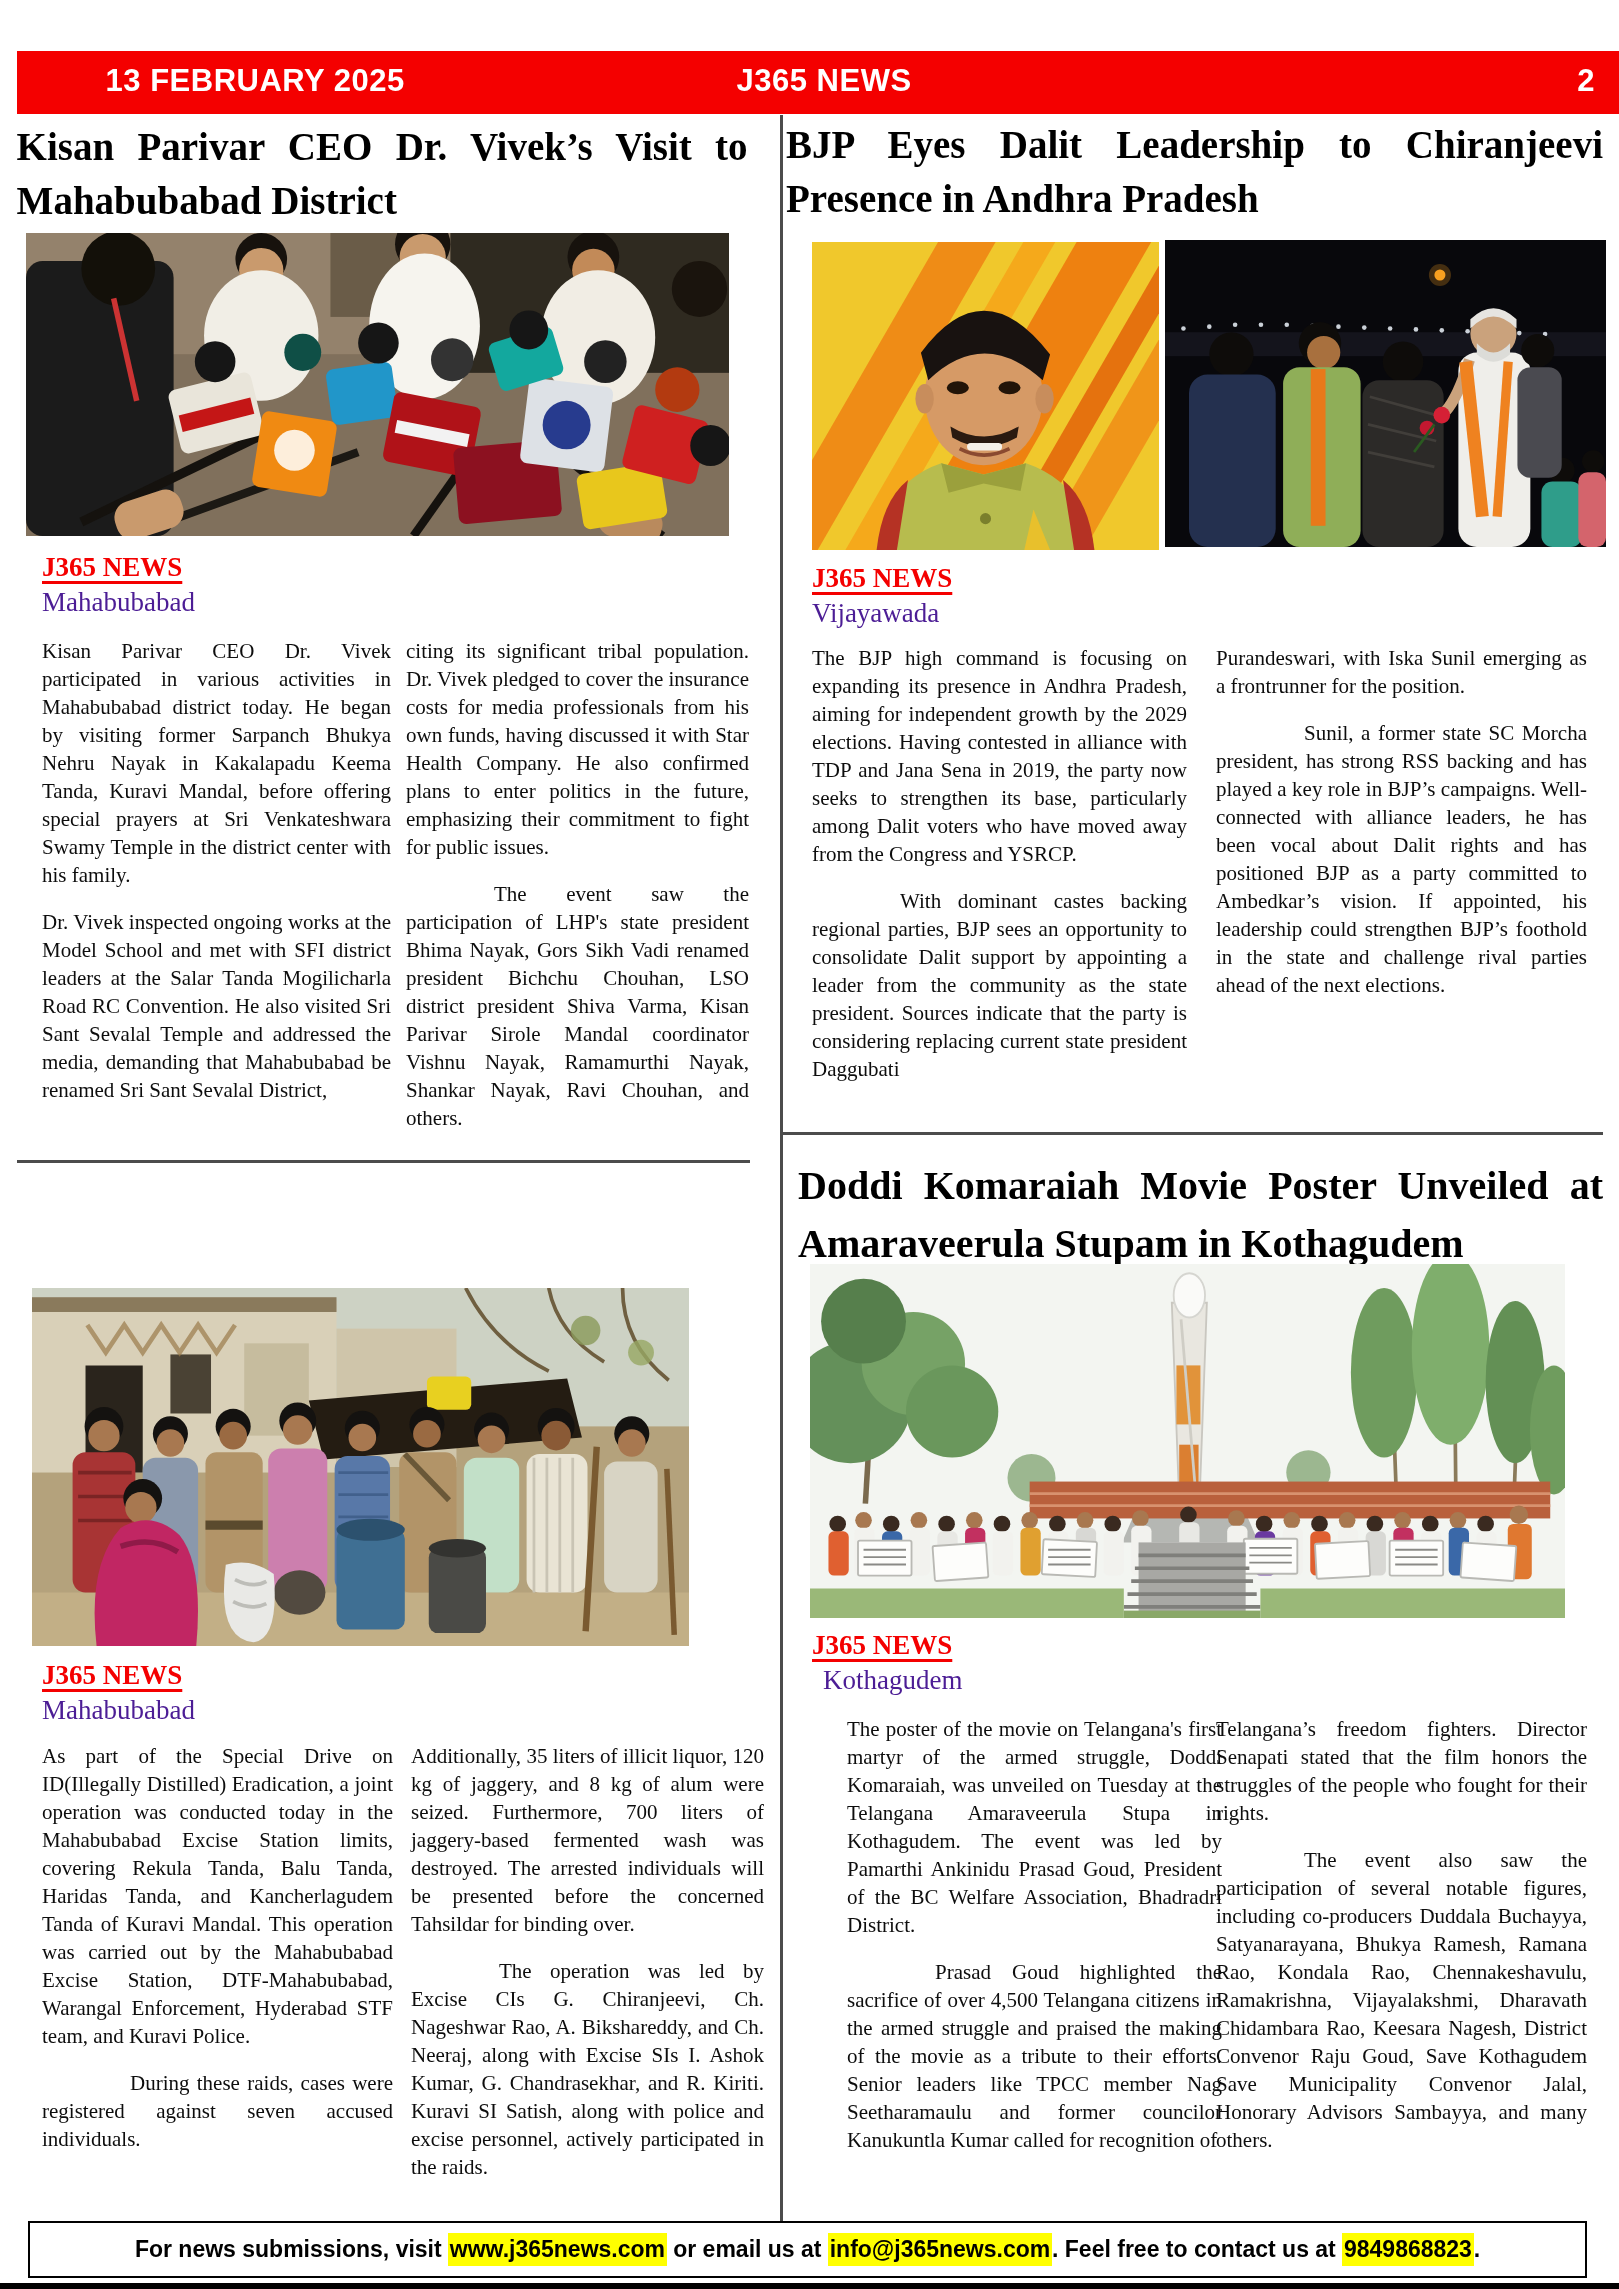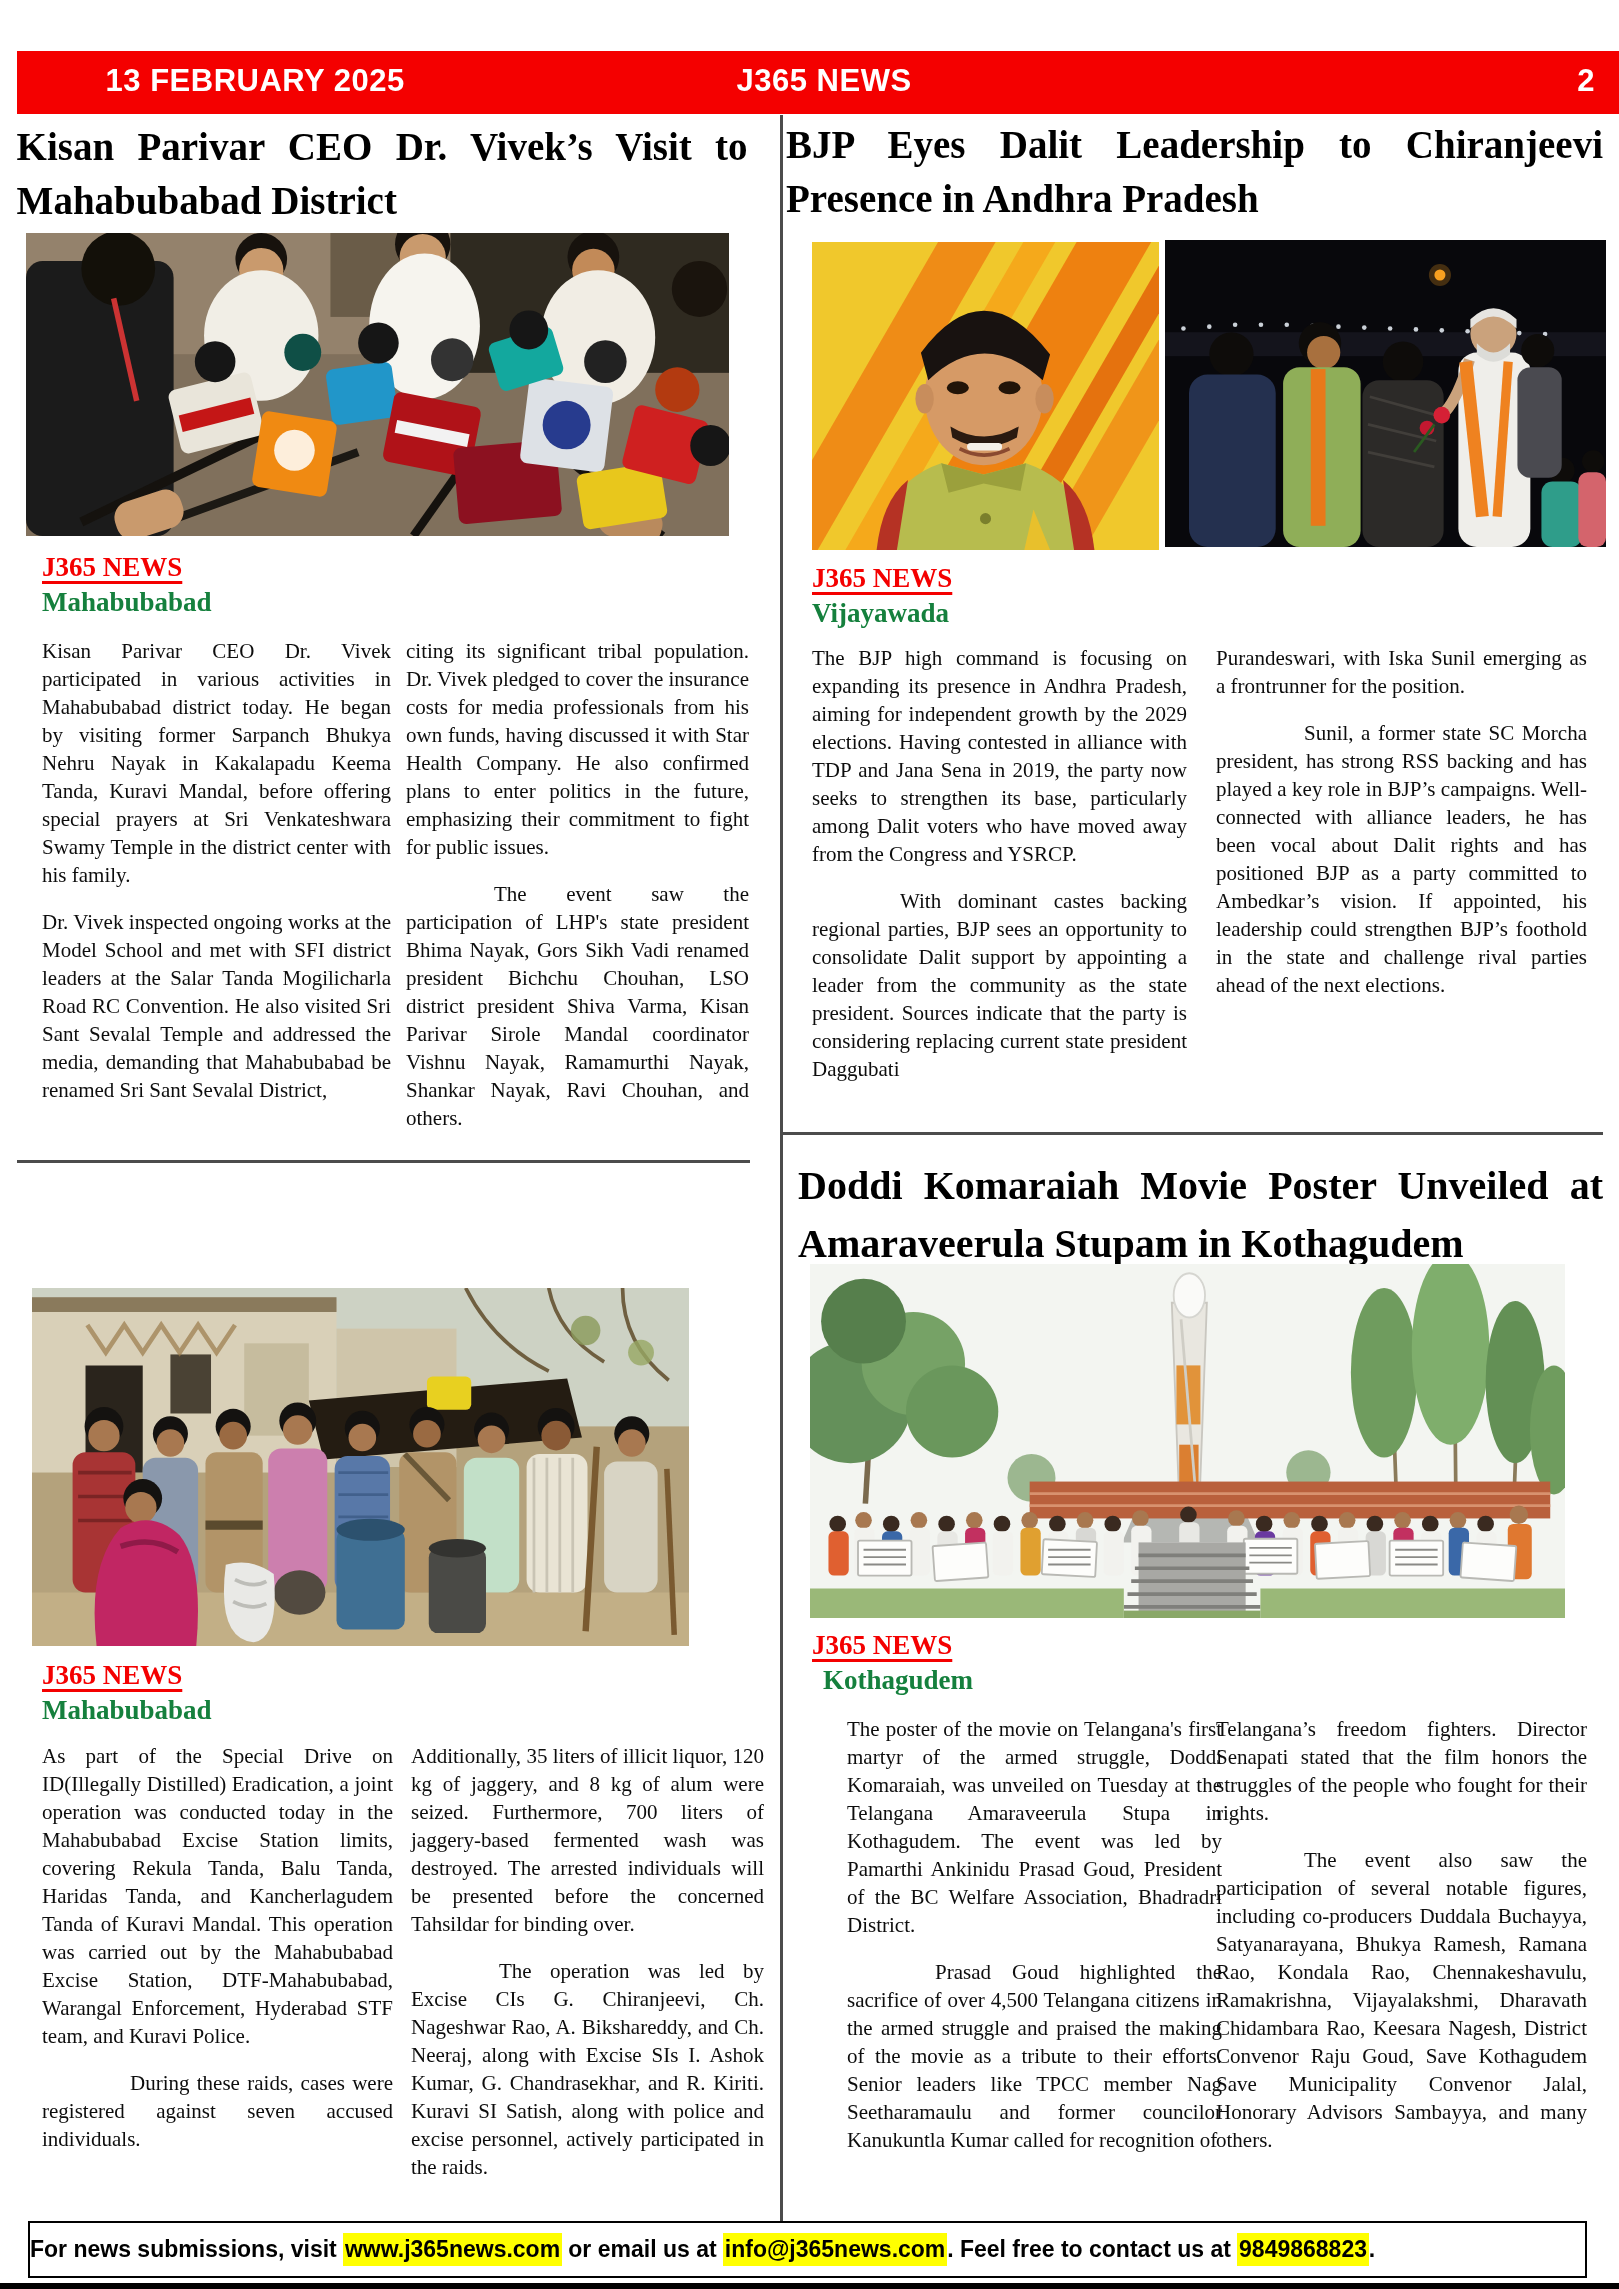--- a/index.html
+++ b/index.html
@@ -28,21 +28,21 @@
   .headline { position:absolute; margin:0; font-weight:700; color:#000; text-align:justify; }
   #h1 { left:16.6px;  top:120px;  width:731px; font-size:39px; line-height:54px; }
   #h2 { left:786px; top:118px;  width:817px; font-size:39px; line-height:54px; }
   #h3 { left:48px;  top:1191px; width:707px; font-size:37px; line-height:55px; }
   #h4 { left:798px; top:1157px; width:805px; font-size:40px; line-height:58px; }
 
   .source {
     position:absolute; font-size:27px; font-weight:700; color:var(--brand-red,#f40000);
     text-decoration:underline; text-decoration-thickness:2.8px; text-underline-offset:4.6px;
   }
-  .location { position:absolute; font-size:27px; font-weight:700; color:#15803d; }
+  .location { position:absolute; font-size:27px; font-weight:400; color:#4c1d95; }
 
   .col { position:absolute; font-size:21px; line-height:28px; text-align:justify; color:#0d0d0d; }
   .col p { margin:0 0 18.5px 0; }
   .col p.indent { text-indent:88px; }
 
   #s1 { left:42px;  top:552px;  } #l1 { left:42px;  top:587px;  }
   #s2 { left:812px; top:563px;  } #l2 { left:812px; top:598px;  }
   #s3 { left:42px;  top:1660px; } #l3 { left:42px;  top:1695px; }
   #s4 { left:812px; top:1630px; } #l4 { left:780px; top:1665px;margin-left:43px; }
 
@@ -61,21 +61,21 @@
   #fig1  { left:26px;   top:233px;  width:703px; height:303px; }
   #fig2a { left:812px;  top:242px;  width:347px; height:308px; }
   #fig2b { left:1165px; top:240px;  width:441px; height:307px; }
   #fig3  { left:32px;   top:1288px; width:657px; height:358px; }
   #fig4  { left:810px;  top:1264px; width:755px; height:354px; }
 
   
   .footer-box {
     position:absolute; left:28px; top:2221px; width:1559px; height:57px;
     border:2.8px solid #000; background:#fff; box-sizing:border-box;
-    display:flex; align-items:center; justify-content:flex-start;
+    display:flex; align-items:center; justify-content:center;
     font-family:"Liberation Sans", sans-serif; font-weight:700; font-size:23px; color:#000;
     white-space:pre-wrap;
   }
   .footer-box .hl { background:var(--highlight-yellow,#ffff00); padding:2.8px 1.8px; }
 </style>
 </head>
 <body>
 
 <div class="page">
 

